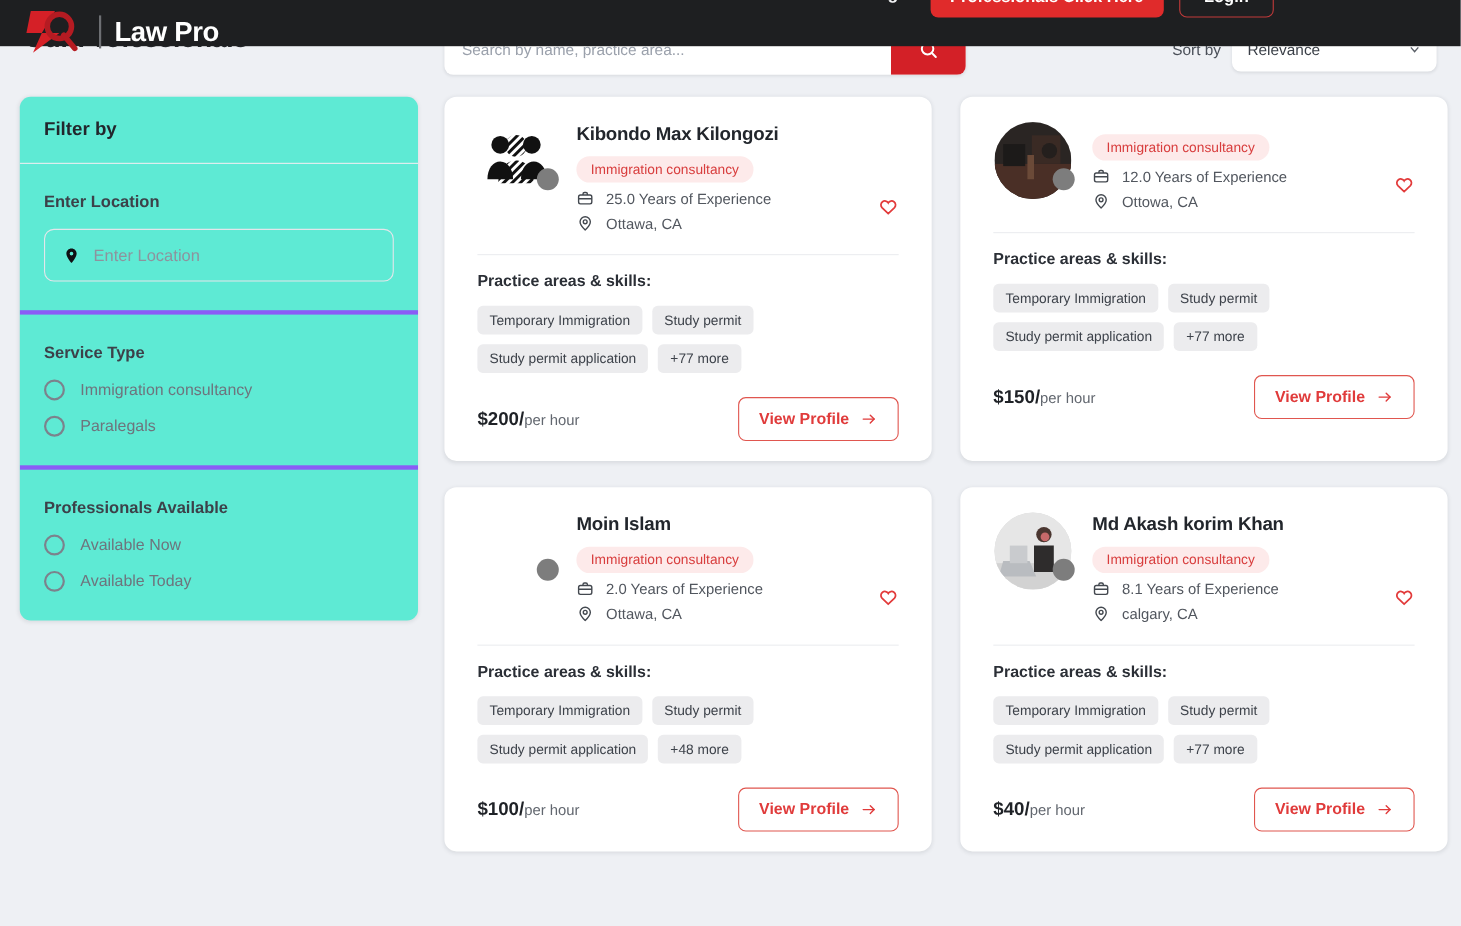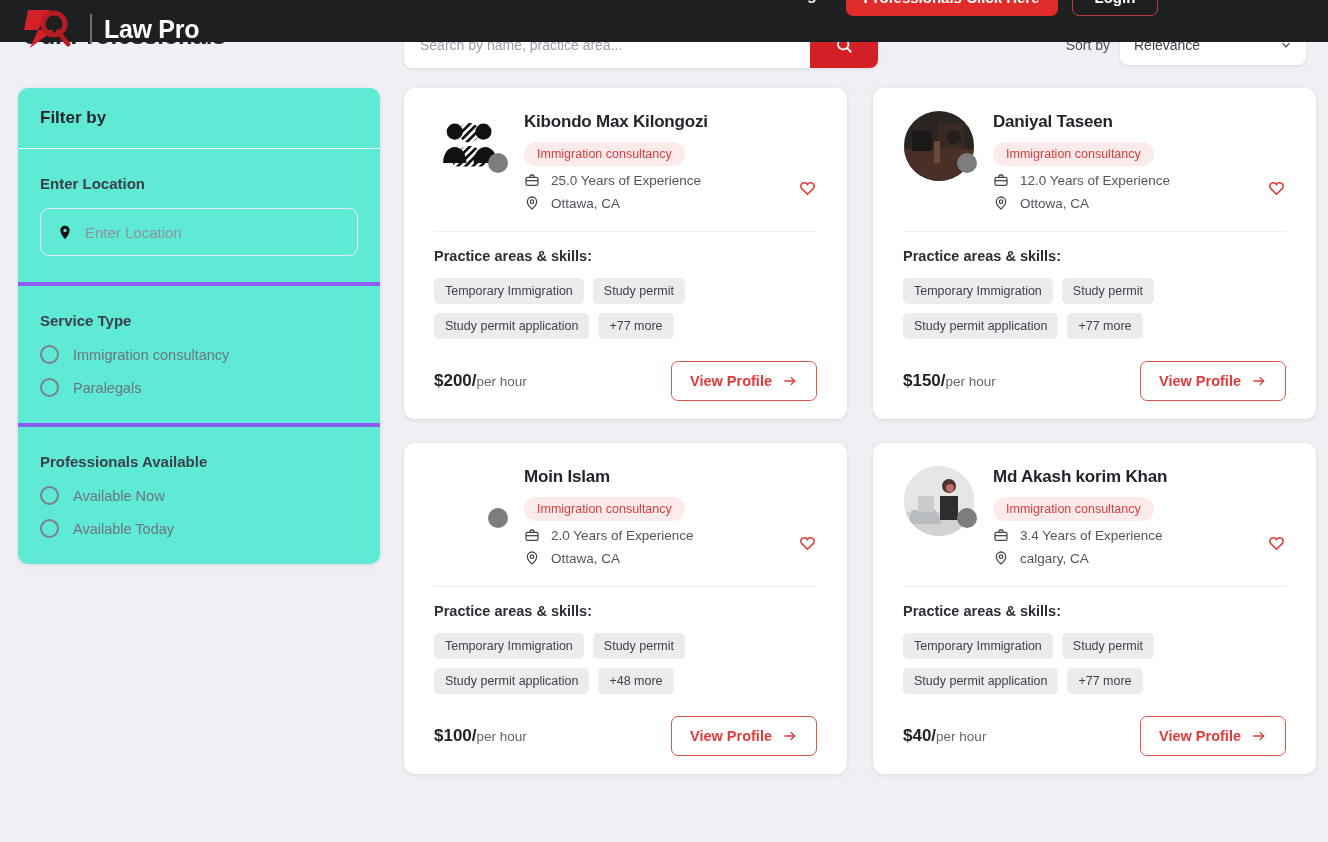--- a/index.html
+++ b/index.html
@@ -348,21 +348,20 @@
             <rect x="0" y="38" width="70" height="32" fill="#4a2f26"></rect>
             <rect x="8" y="20" width="20" height="20" fill="#1c1a19"></rect>
             <rect x="34" y="12" width="26" height="26" fill="#3a2a24"></rect>
             <path d="M30 30h6v22h-6z" fill="#6b4a38"></path>
             <circle cx="50" cy="26" r="7" fill="#241f1d"></circle>
           </svg>
         </span>
         <span class="status-dot"></span>
       </div>
       <div class="card-info">
-        <div class="pro-name">Daniyal Taseen</div>
         <div><span class="pro-badge">Immigration consultancy</span></div>
         <div class="meta-block">
           <div class="meta-lines">
             <div class="meta-row">
               <svg width="16" height="16" viewBox="0 0 24 24" fill="none" stroke="#43484f" stroke-width="1.9">
                 <rect x="3" y="8" width="18" height="12" rx="2.5"></rect>
                 <path d="M9 8V6.5A2 2 0 0 1 11 4.5h2A2 2 0 0 1 15 6.5V8"></path>
                 <path d="M3 13h18"></path>
               </svg>
               <span class="meta-txt">12.0 Years of Experience</span>
@@ -477,21 +476,21 @@
         <div class="pro-name">Md Akash korim Khan</div>
         <div><span class="pro-badge">Immigration consultancy</span></div>
         <div class="meta-block">
           <div class="meta-lines">
             <div class="meta-row">
               <svg width="16" height="16" viewBox="0 0 24 24" fill="none" stroke="#43484f" stroke-width="1.9">
                 <rect x="3" y="8" width="18" height="12" rx="2.5"></rect>
                 <path d="M9 8V6.5A2 2 0 0 1 11 4.5h2A2 2 0 0 1 15 6.5V8"></path>
                 <path d="M3 13h18"></path>
               </svg>
-              <span class="meta-txt">3.4 Years of Experience</span>
+              <span class="meta-txt">8.1 Years of Experience</span>
             </div>
             <div class="meta-row">
               <svg width="16" height="16" viewBox="0 0 24 24" fill="none" stroke="#43484f" stroke-width="1.9">
                 <path d="M12 21s7-6.2 7-11a7 7 0 1 0-14 0c0 4.8 7 11 7 11z"></path>
                 <circle cx="12" cy="10" r="2.6"></circle>
               </svg>
               <span class="meta-txt">calgary, CA</span>
             </div>
           </div>
           <svg class="heart" width="19" height="19" viewBox="0 0 24 24" fill="none" stroke="#e23b3b" stroke-width="2">

